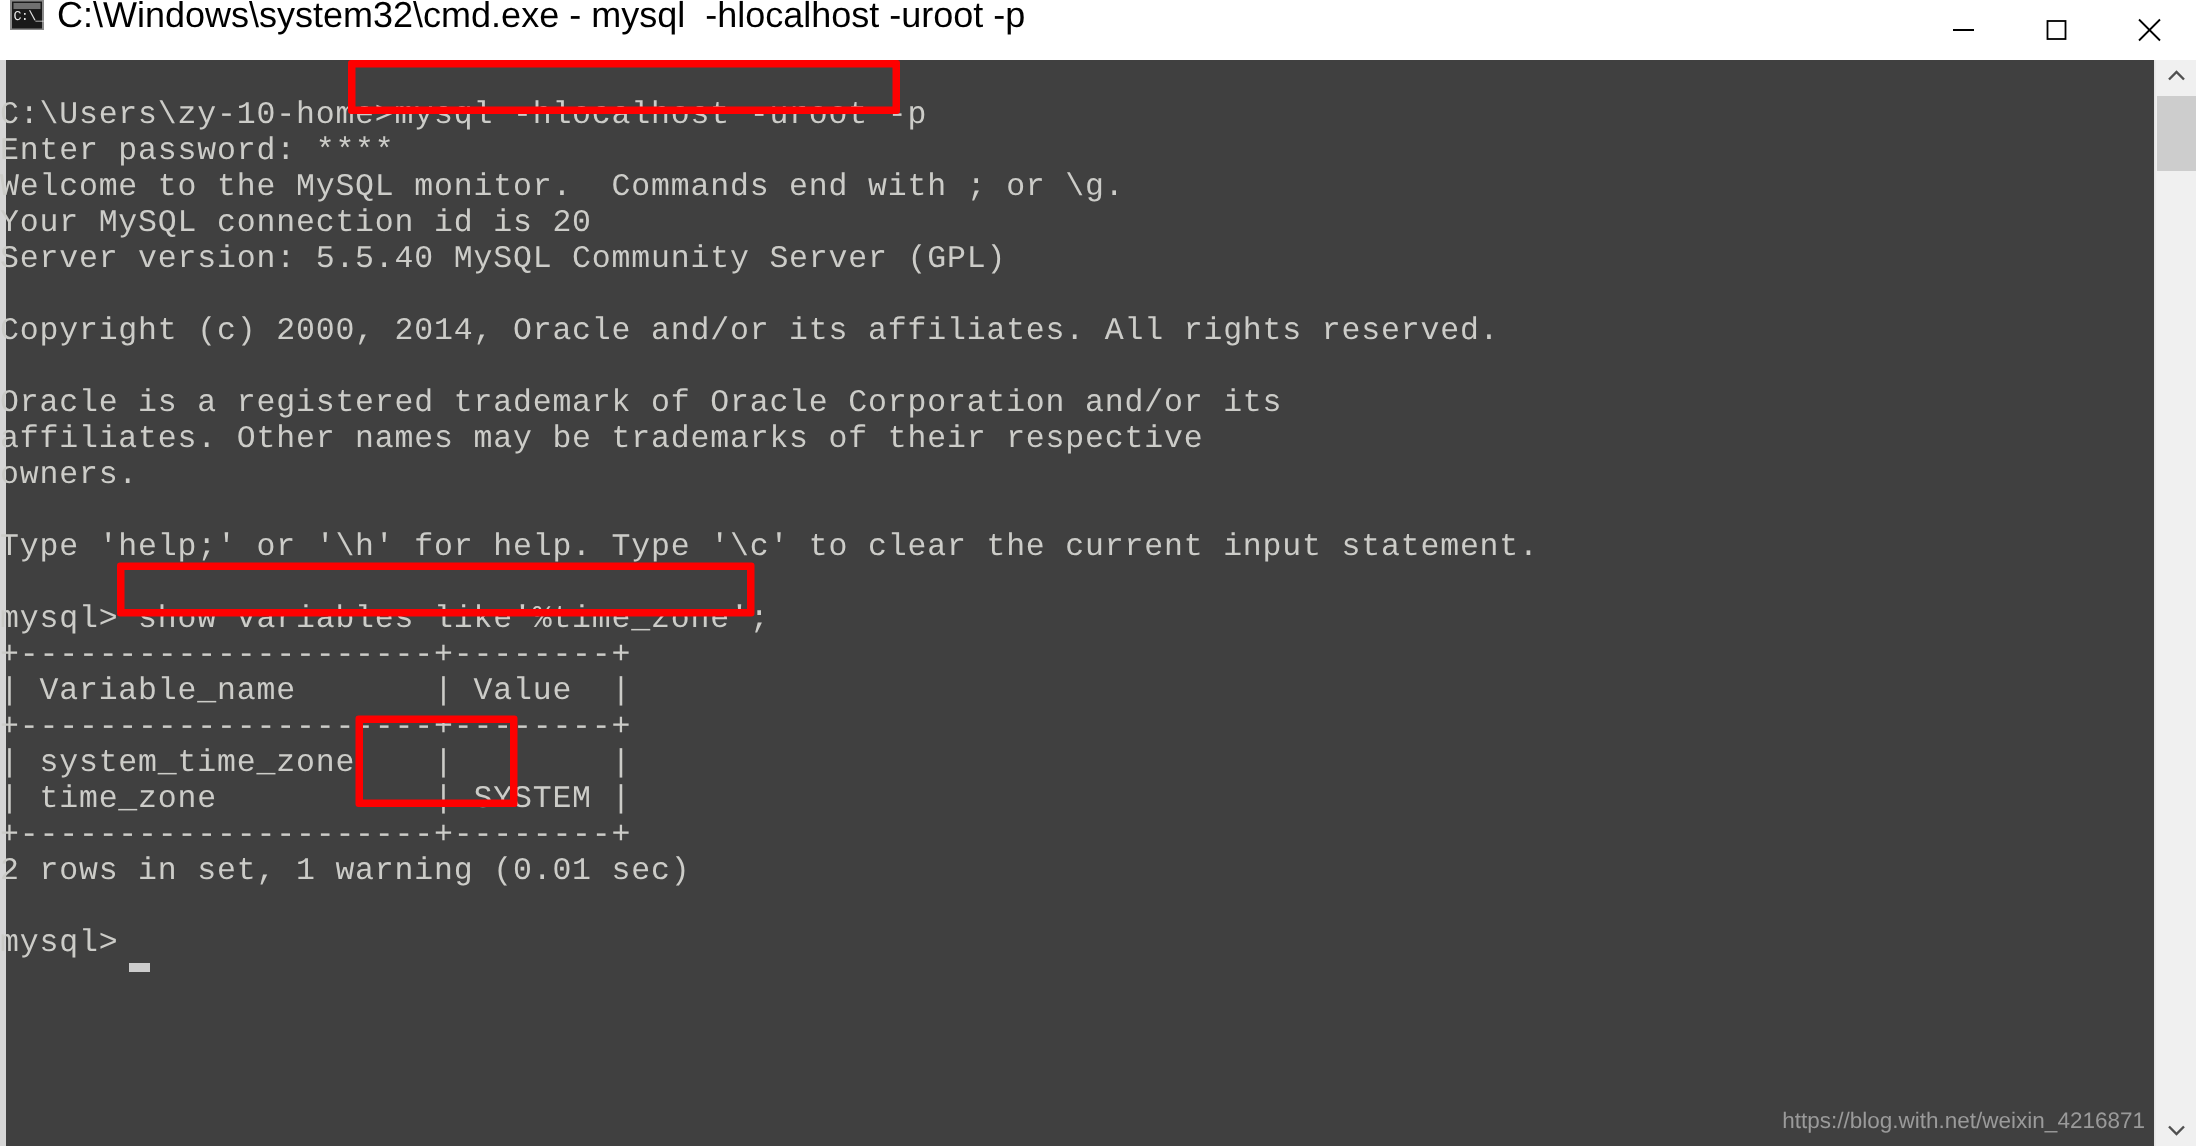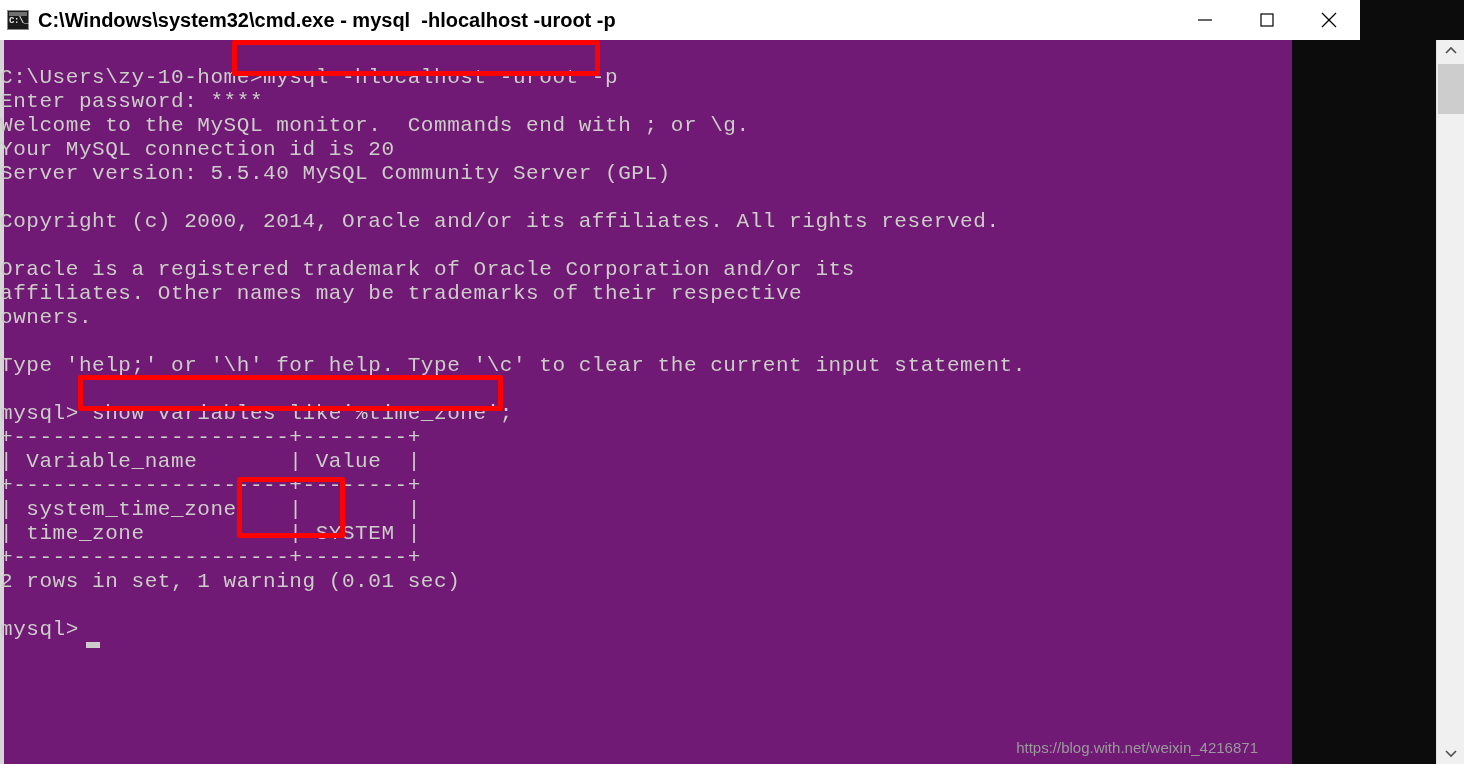--- a/index.html
+++ b/index.html
@@ -19,27 +19,25 @@
     width: 1464px;
     height: 764px;
     background: #0c0c0c;
     box-sizing: border-box;
   }
 
   
   .titlebar {
     position: absolute;
     left: 0; top: 0;
-    width: 1360px;
+    width: 1464px;
     height: 40px;
     background: #ffffff;
     display: flex;
-    align-items: center;
-    box-sizing: border-box;
-    font-weight: bold;
+    box-sizing: border-box;
   }
   .title-icon {
     width: 22px;
     height: 20px;
     margin-left: 7px;
     margin-right: 9px;
     background: #1a1a1a;
     border: 1px solid #8a8a8a;
     box-sizing: border-box;
     position: relative;
@@ -56,21 +54,21 @@
     position: absolute;
     left: 1px;
     top: 5px;
     font-family: "Liberation Mono", monospace;
     font-size: 9px;
     line-height: 10px;
     color: #e8e8e8;
     letter-spacing: -0.5px;
   }
   .title-text {
-    font-size: 20px;
+    font-size: 24px;
     color: #000000;
     white-space: pre;
     line-height: 22px;
     font-family: "Liberation Sans", sans-serif;
   }
   .win-buttons {
     position: absolute;
     right: 0; top: 0;
     height: 40px;
     display: flex;
@@ -82,23 +80,23 @@
     align-items: center;
     justify-content: center;
   }
   .win-btn svg { display: block; }
 
   
   .terminal {
     position: absolute;
     left: 0;
     top: 40px;
-    width: 1292px;
+    width: 1464px;
     height: 724px;
-    background: #701a75;
+    background: #404040;
     overflow: hidden;
   }
   .left-border {
     position: absolute;
     left: 0; top: 0;
     width: 4px;
     height: 724px;
     background: #d6d6d6;
   }
   .console-text {

